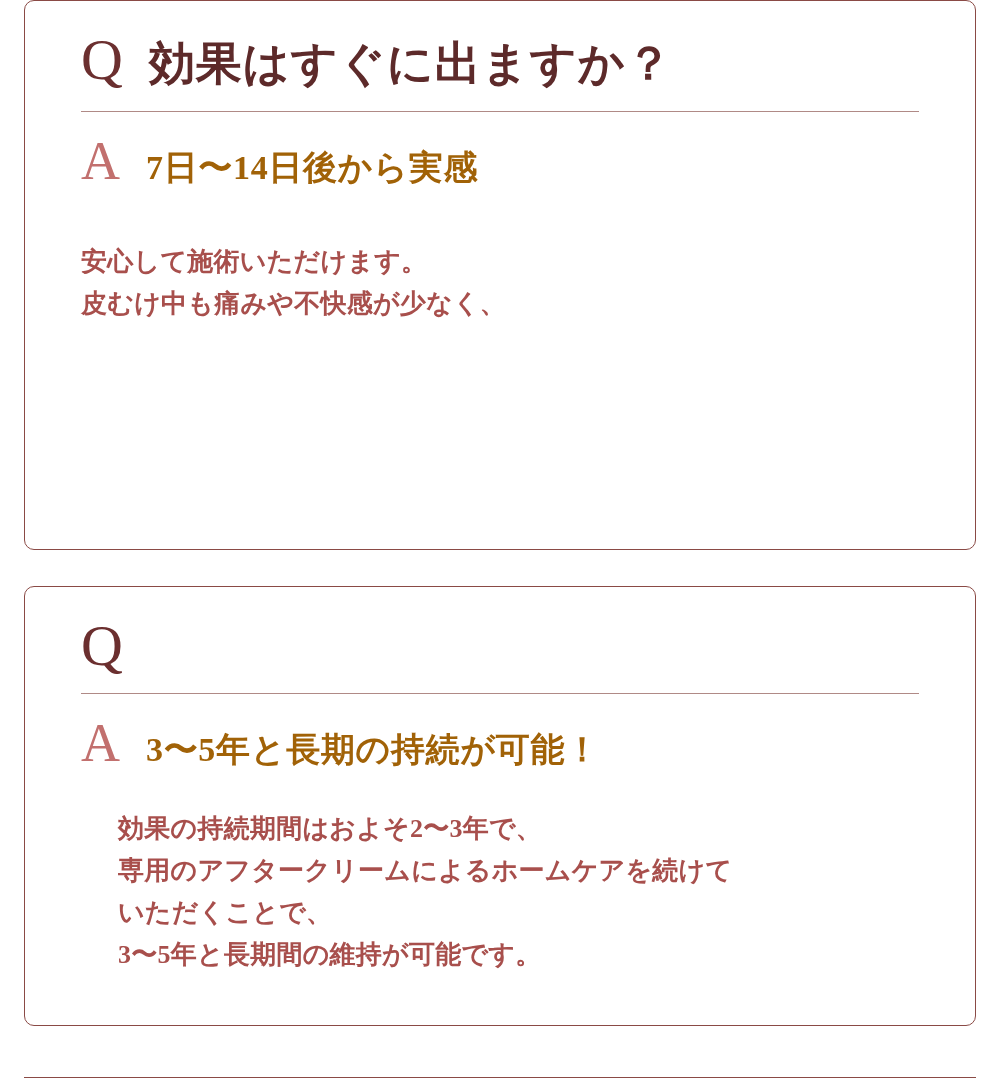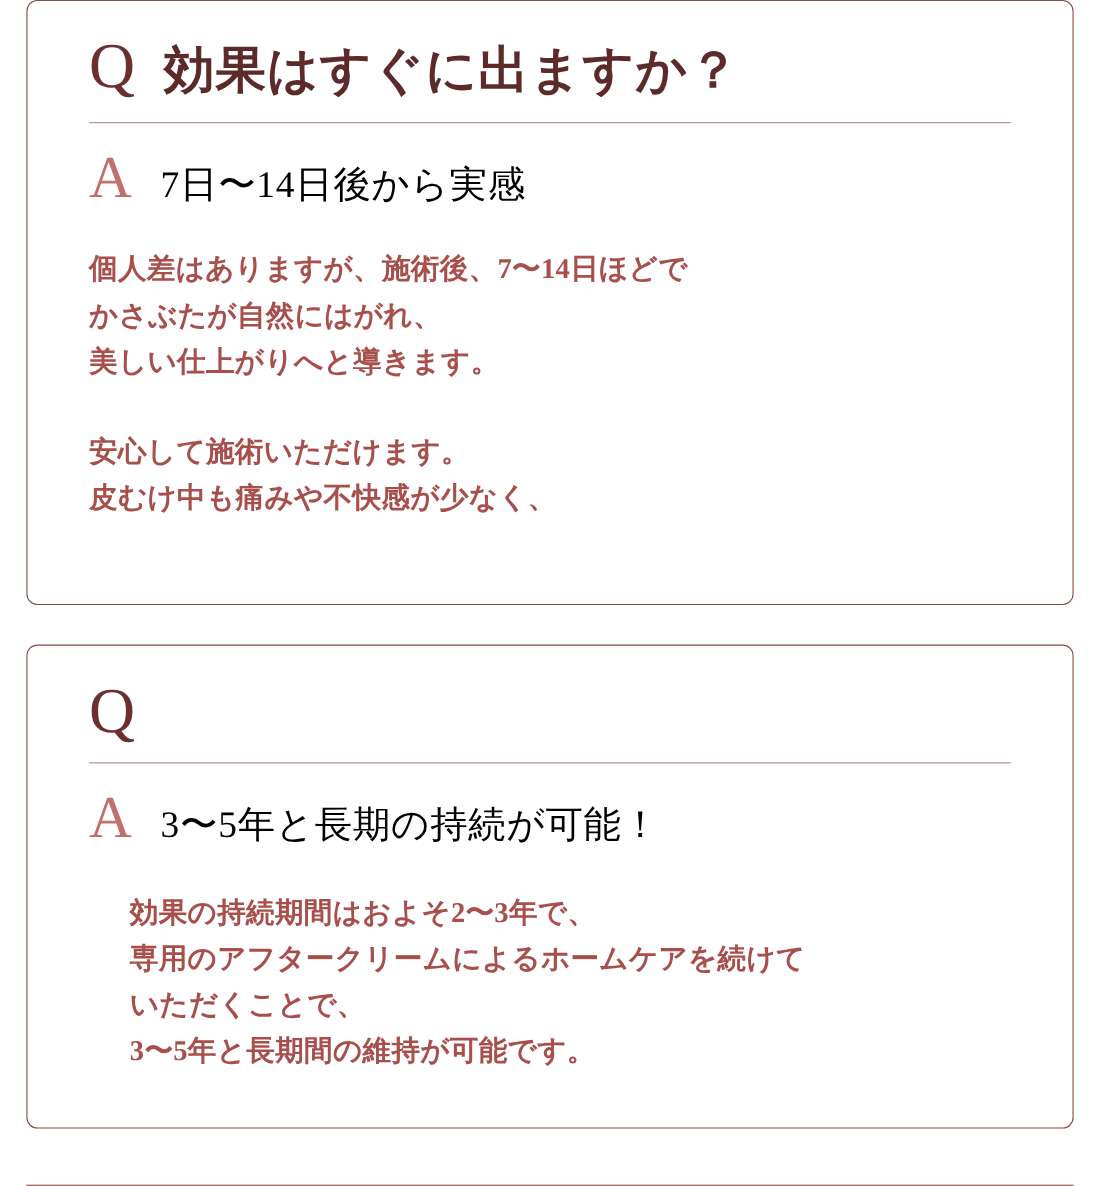--- a/index.html
+++ b/index.html
@@ -67,22 +67,22 @@
   .a-mark {
     font-size: 54px;
     line-height: 1;
     color: #c2706e;
     font-family: "Liberation Serif", "DejaVu Serif", serif;
     font-weight: 400;
   }
   .a-text {
     font-size: 34px;
     line-height: 1.25;
-    color: #000000;
-    font-weight: 400;
+    color: #a16207;
+    font-weight: 700;
     letter-spacing: 0.02em;
   }
   .body-block {
     margin-top: 22px;
     font-size: 26px;
     line-height: 1.62;
     color: #a84f4c;
     font-weight: 700;
     letter-spacing: 0.01em;
   }
@@ -113,25 +113,20 @@
   <section class="faq-card card-1">
     <div class="q-row">
       <span class="q-mark">Q</span>
       <span class="q-text">効果はすぐに出ますか？</span>
     </div>
     <hr class="divider">
     <div class="a-row">
       <span class="a-mark">A</span>
       <span class="a-text">7日〜14日後から実感</span>
     </div>
-    <div class="body-block">
-      <span class="body-line">個人差はありますが、施術後、7〜14日ほどで</span>
-      <span class="body-line">かさぶたが自然にはがれ、</span>
-      <span class="body-line">美しい仕上がりへと導きます。</span>
-    </div>
     <div class="body-block second">
       <span class="body-line">安心して施術いただけます。</span>
       <span class="body-line">皮むけ中も痛みや不快感が少なく、</span>
     </div>
   </section>
 
   <section class="faq-card card-2">
     <div class="q-row">
       <span class="q-mark">Q</span>
     </div>

